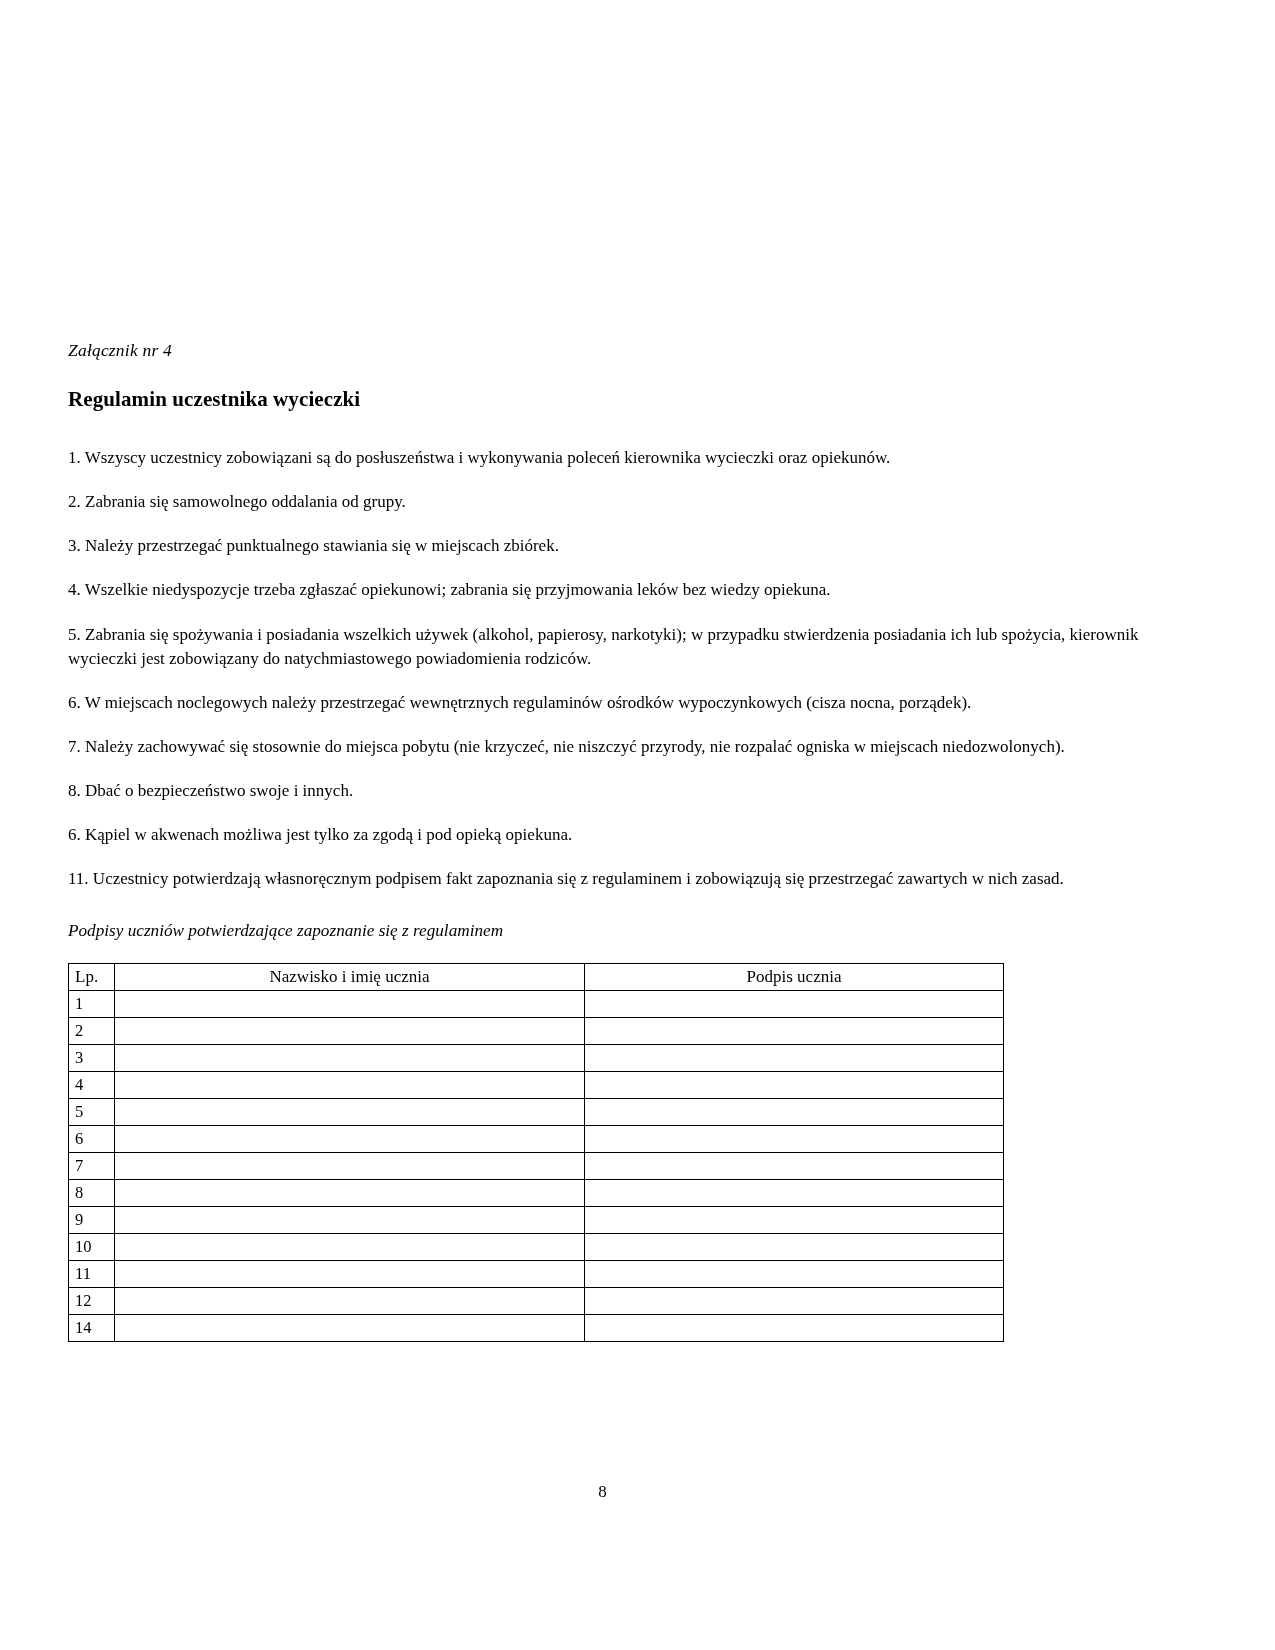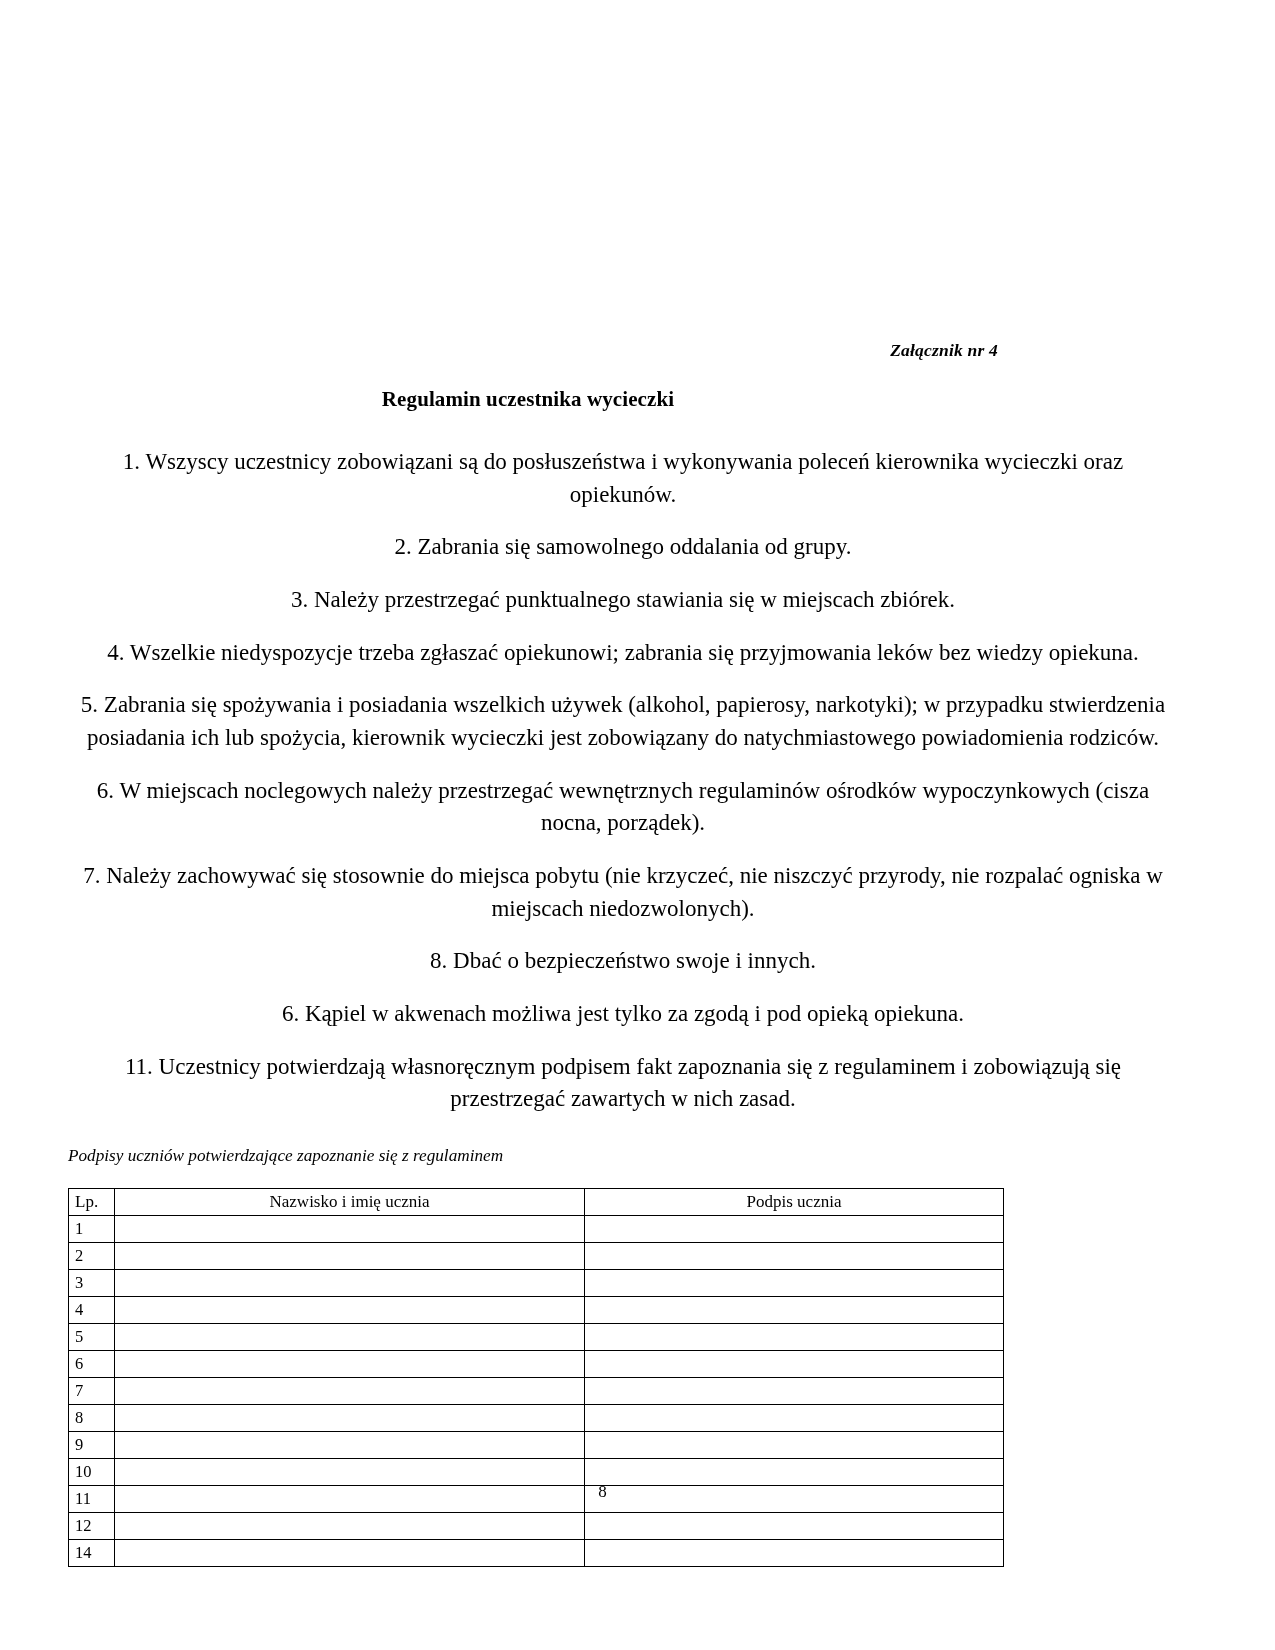--- a/index.html
+++ b/index.html
@@ -22,41 +22,41 @@
     box-sizing: border-box;
     padding: 0;
   }
   .content {
     position: absolute;
     left: 68px;
     top: 340px;
     width: 1110px;
   }
   .annex-label {
-    text-align: right;
+    text-align: left;
     font-style: italic;
-    font-weight: bold;
+    font-weight: normal;
     font-size: 17.5px;
     letter-spacing: 0.2px;
     padding-right: 180px;
     margin: 0 0 26px 0;
   }
   .doc-title {
-    text-align: center;
+    text-align: left;
     font-weight: bold;
     font-size: 21px;
     margin: 0 0 34px 0;
     padding-right: 190px;
     letter-spacing: 0.1px;
   }
   .rule {
-    font-size: 23px;
+    font-size: 17px;
     line-height: 1.42;
     margin: 0 0 20px 0;
-    text-align: center;
+    text-align: left;
   }
   .rule:last-of-type { margin-bottom: 0; }
   .signatures-caption {
     font-style: italic;
     font-size: 17.2px;
     margin: 30px 0 22px 0;
   }
   table.sig-table {
     border-collapse: collapse;
     width: 935px;

